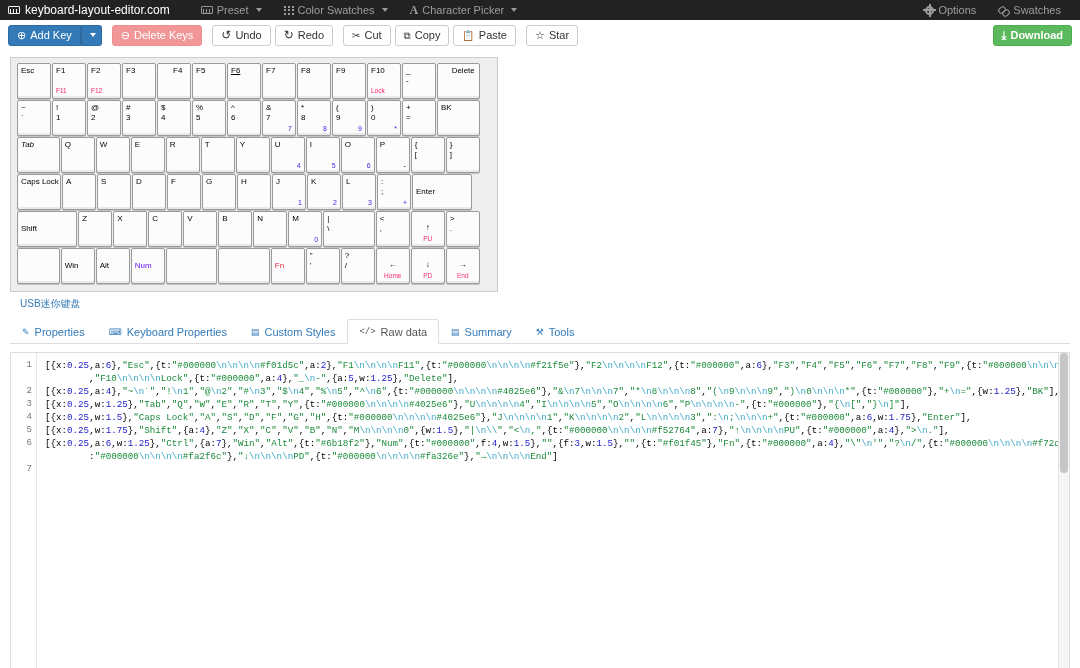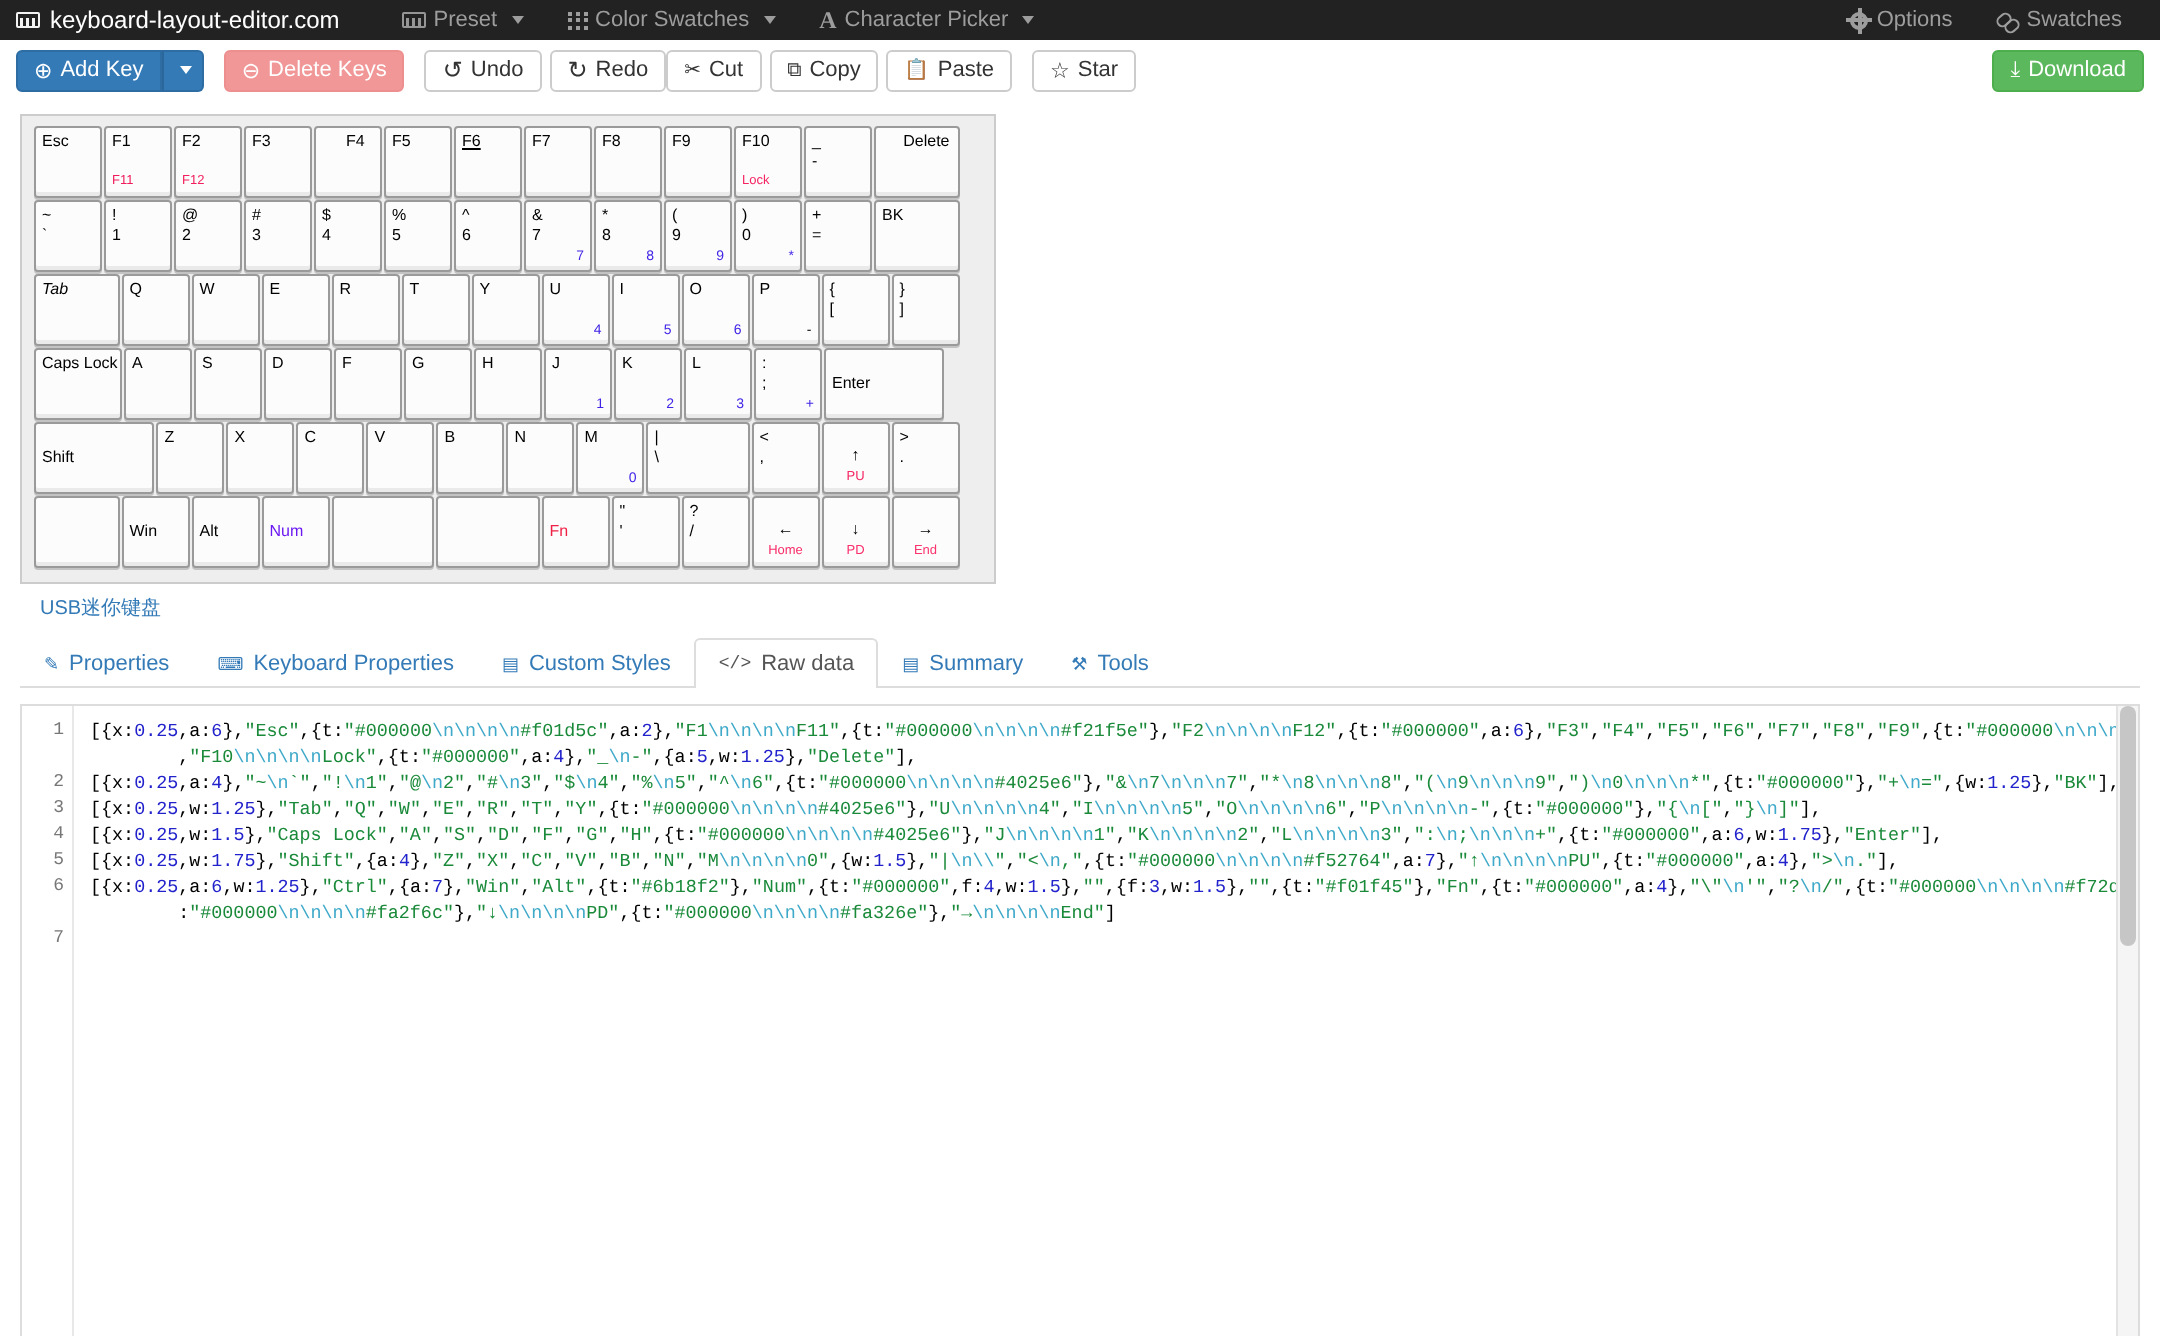--- a/index.html
+++ b/index.html
@@ -139,21 +139,21 @@
     padding: 0 5px;
   }
   .btn-danger {
     background: #ef8585; border-color: #ea7c7c; color: #ffffff;
     opacity: .85;
   }
   .btn-success {
     background: #5cb85c; border-color: #4cae4c; color: #ffffff;
   }
   .btn-group { display: inline-flex; margin-right: 10px; }
-  .tb-right { margin-left: auto; }
+  .tb-right { margin-left: auto; font-weight: bold; }
   .icon-plus::before { content: "\2295"; font-size: 11px; }
   .icon-minus::before { content: "\2296"; font-size: 11px; }
   .icon-undo::before { content: "\21BA"; font-size: 12px; }
   .icon-redo::before { content: "\21BB"; font-size: 12px; }
   .icon-cut::before { content: "\2702"; font-size: 10px; }
   .icon-copy::before { content: "\29C9"; font-size: 10px; }
   .icon-paste::before { content: "\1F4CB"; font-size: 10px; }
   .icon-star::before { content: "\2606"; font-size: 11px; }
   .icon-dl::before { content: "\2913"; font-size: 11px; }
 
@@ -331,21 +331,21 @@
 
   <button class="btn btn-danger" style="margin-right:10px">
     <span class="icon-minus"></span>
     <span>Delete Keys</span>
   </button>
 
   <button class="btn" style="margin-right:4px">
     <span class="icon-undo"></span>
     <span>Undo</span>
   </button>
-  <button class="btn" style="margin-right:0">
+  <button class="btn" style="margin-right:10px">
     <span class="icon-redo"></span>
     <span>Redo</span>
   </button>
 
   <button class="btn" style="margin-right:4px">
     <span class="icon-cut"></span>
     <span>Cut</span>
   </button>
   <button class="btn" style="margin-right:4px">
     <span class="icon-copy"></span>

